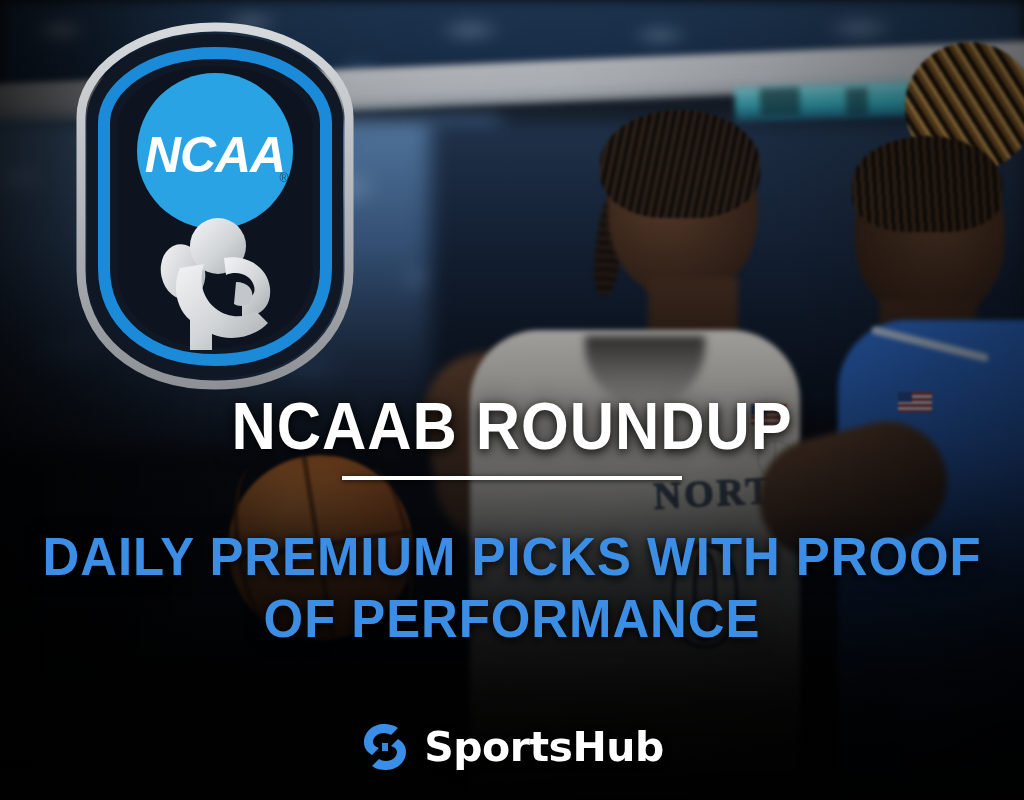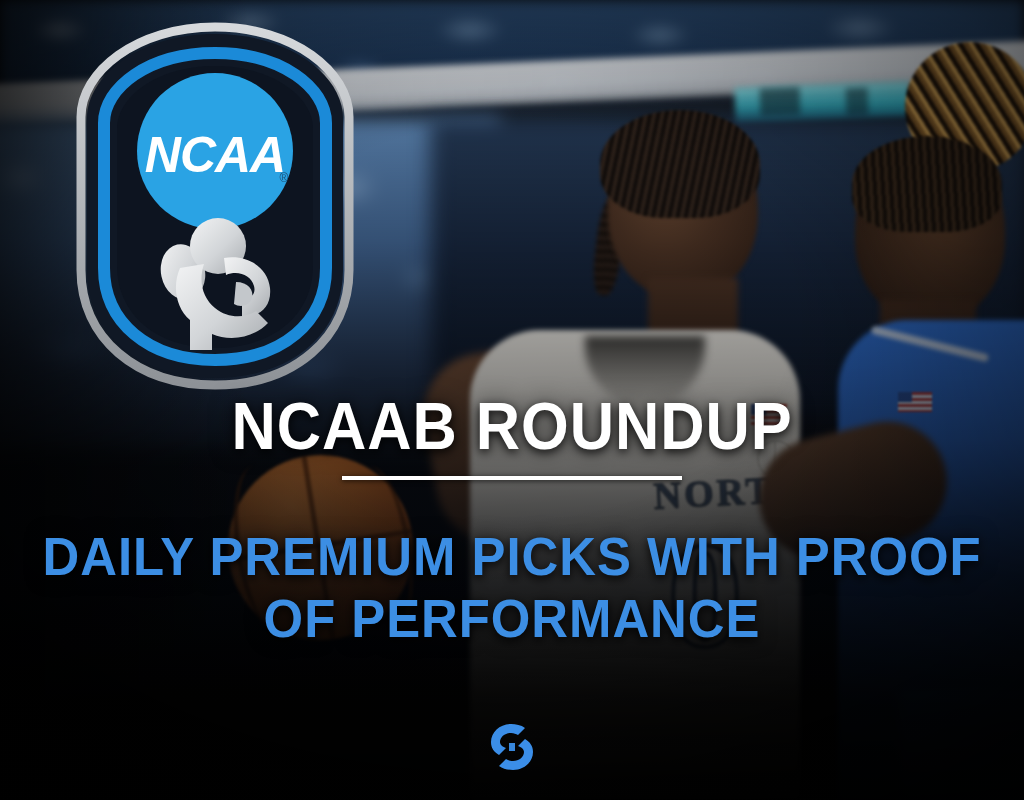--- a/index.html
+++ b/index.html
@@ -274,15 +274,16 @@
   </div>
 
   <div class="brand">
     <svg class="brand-mark" viewBox="0 0 50 52">
       <g fill="#3b8ee8">
         <path d="M24 3 C13 3 4 11 4 21 C4 27 7 31 12 34 L19 27 C16 26 13 24 13 21 C13 16 18 12 24 12 C27 12 29 13 31 14 L38 7 C34 4 29 3 24 3 Z"></path>
         <path d="M26 49 C37 49 46 41 46 31 C46 25 43 21 38 18 L31 25 C34 26 37 28 37 31 C37 36 32 40 26 40 C23 40 21 39 19 38 L12 45 C16 48 21 49 26 49 Z"></path>
         <path d="M22 22 L28 22 L28 30 L22 30 Z" opacity="0.95"></path>
       </g>
     </svg>
+    <span class="brand-text">SportsHub</span>
   </div>
 
 </div>
 
 </body></html>

